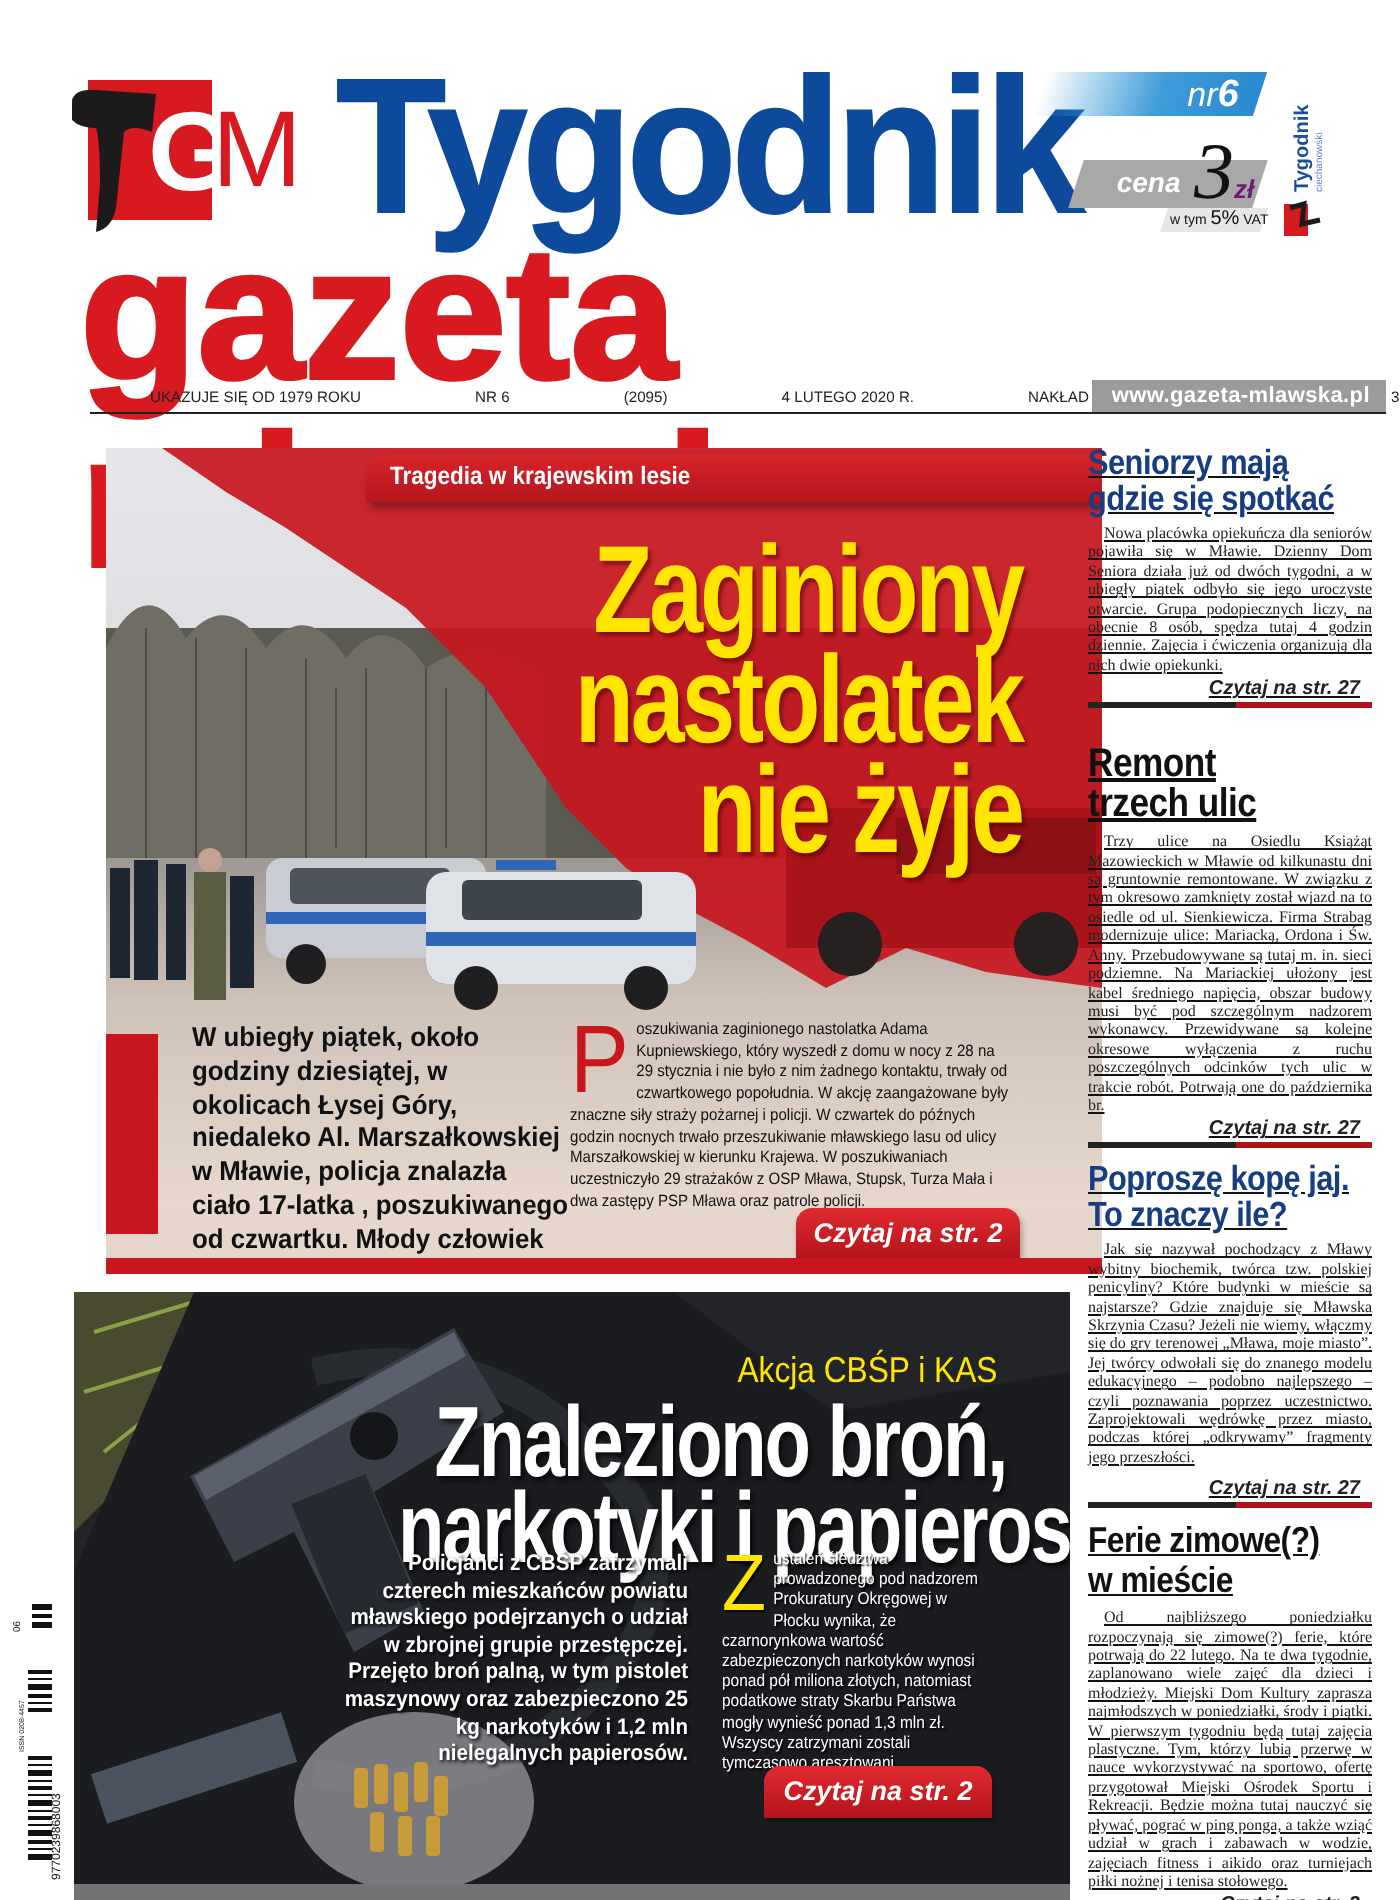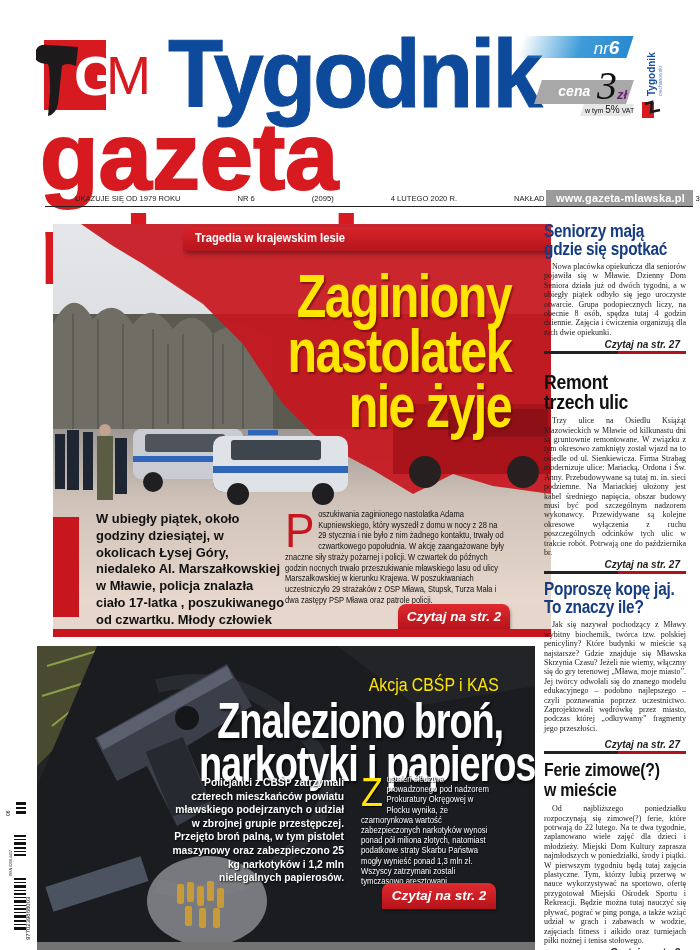--- a/index.html
+++ b/index.html
@@ -64,21 +64,21 @@
   .ss-lead { position: absolute; left: 120px; top: 130px; width: 187px; text-align: right; color: #fff; font-weight: 900; font-size: 11.2px; line-height: 13.6px; text-shadow: 1px 1px 2px #000; transform: scaleX(0.92); transform-origin: right top; }
   .ss-body { position: absolute; left: 324px; top: 128px; width: 150px; color: #fff; font-size: 8.6px; line-height: 10.2px; transform: scaleX(0.9); transform-origin: left top; text-shadow: 1px 1px 1px #000; }
   .ss-body .dropcap { float: left; font-size: 40px; line-height: 36px; color: #ffe500; margin: 0 4px 0 0; }
   .ss-read { left: 345px; top: 237px; width: 114px; }
 
   
   .barcode { position: absolute; left: 2px; top: 790px; width: 34px; height: 150px; }
 
   
   .rcol { position: absolute; left: 544px; top: 222px; width: 142px; }
-  .r-article { position: relative; width: 142px; }
+  .r-article { position: relative; width: 142px; text-decoration: underline; }
   .r-title { font-weight: 900; font-size: 17.5px; line-height: 18px; color: #163c82; letter-spacing: -0.3px; transform: scaleX(0.88); transform-origin: left top; white-space: nowrap; }
   .r-title.black { color: #111; font-size: 20px; line-height: 20px; }
   .r-text { font-family: "Liberation Serif", serif; font-size: 8px; line-height: 9.4px; color: #222; text-align: justify; text-indent: 8px; margin-top: 4px; }
   .r-read { text-align: right; font-weight: 900; font-style: italic; font-size: 10px; color: #222; padding-right: 6px; margin-top: 2px; }
   .r-divider { height: 3px; margin-top: 1px; background: linear-gradient(90deg, #222 0%, #222 52%, #b0121a 52%, #b0121a 100%); }
   .r-divider.thin { height: 2px; }
 </style>
 </head>
 <body>
 

